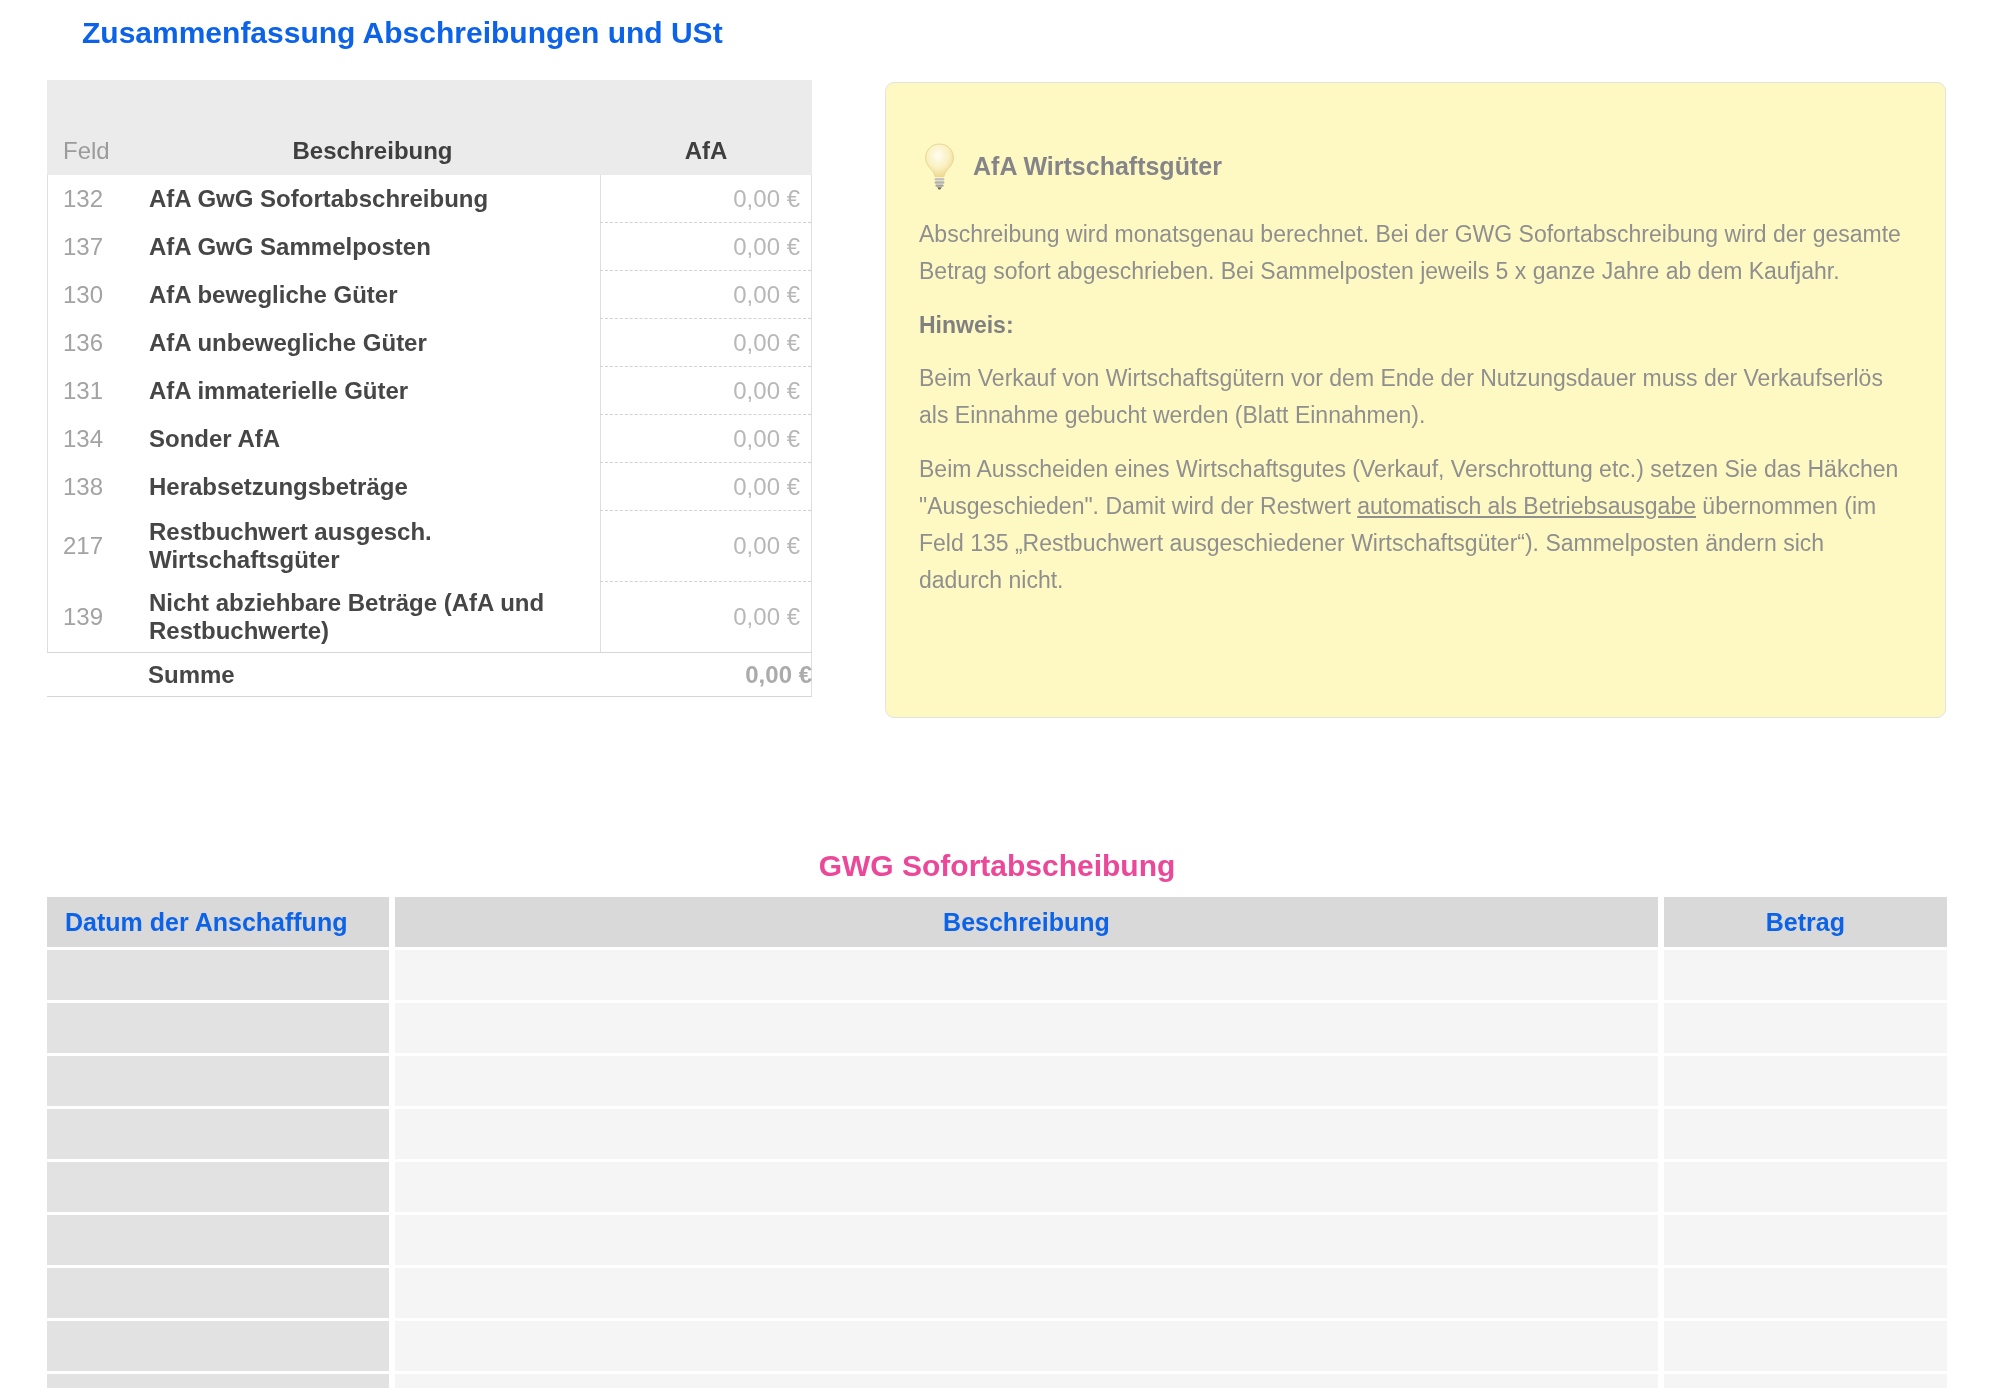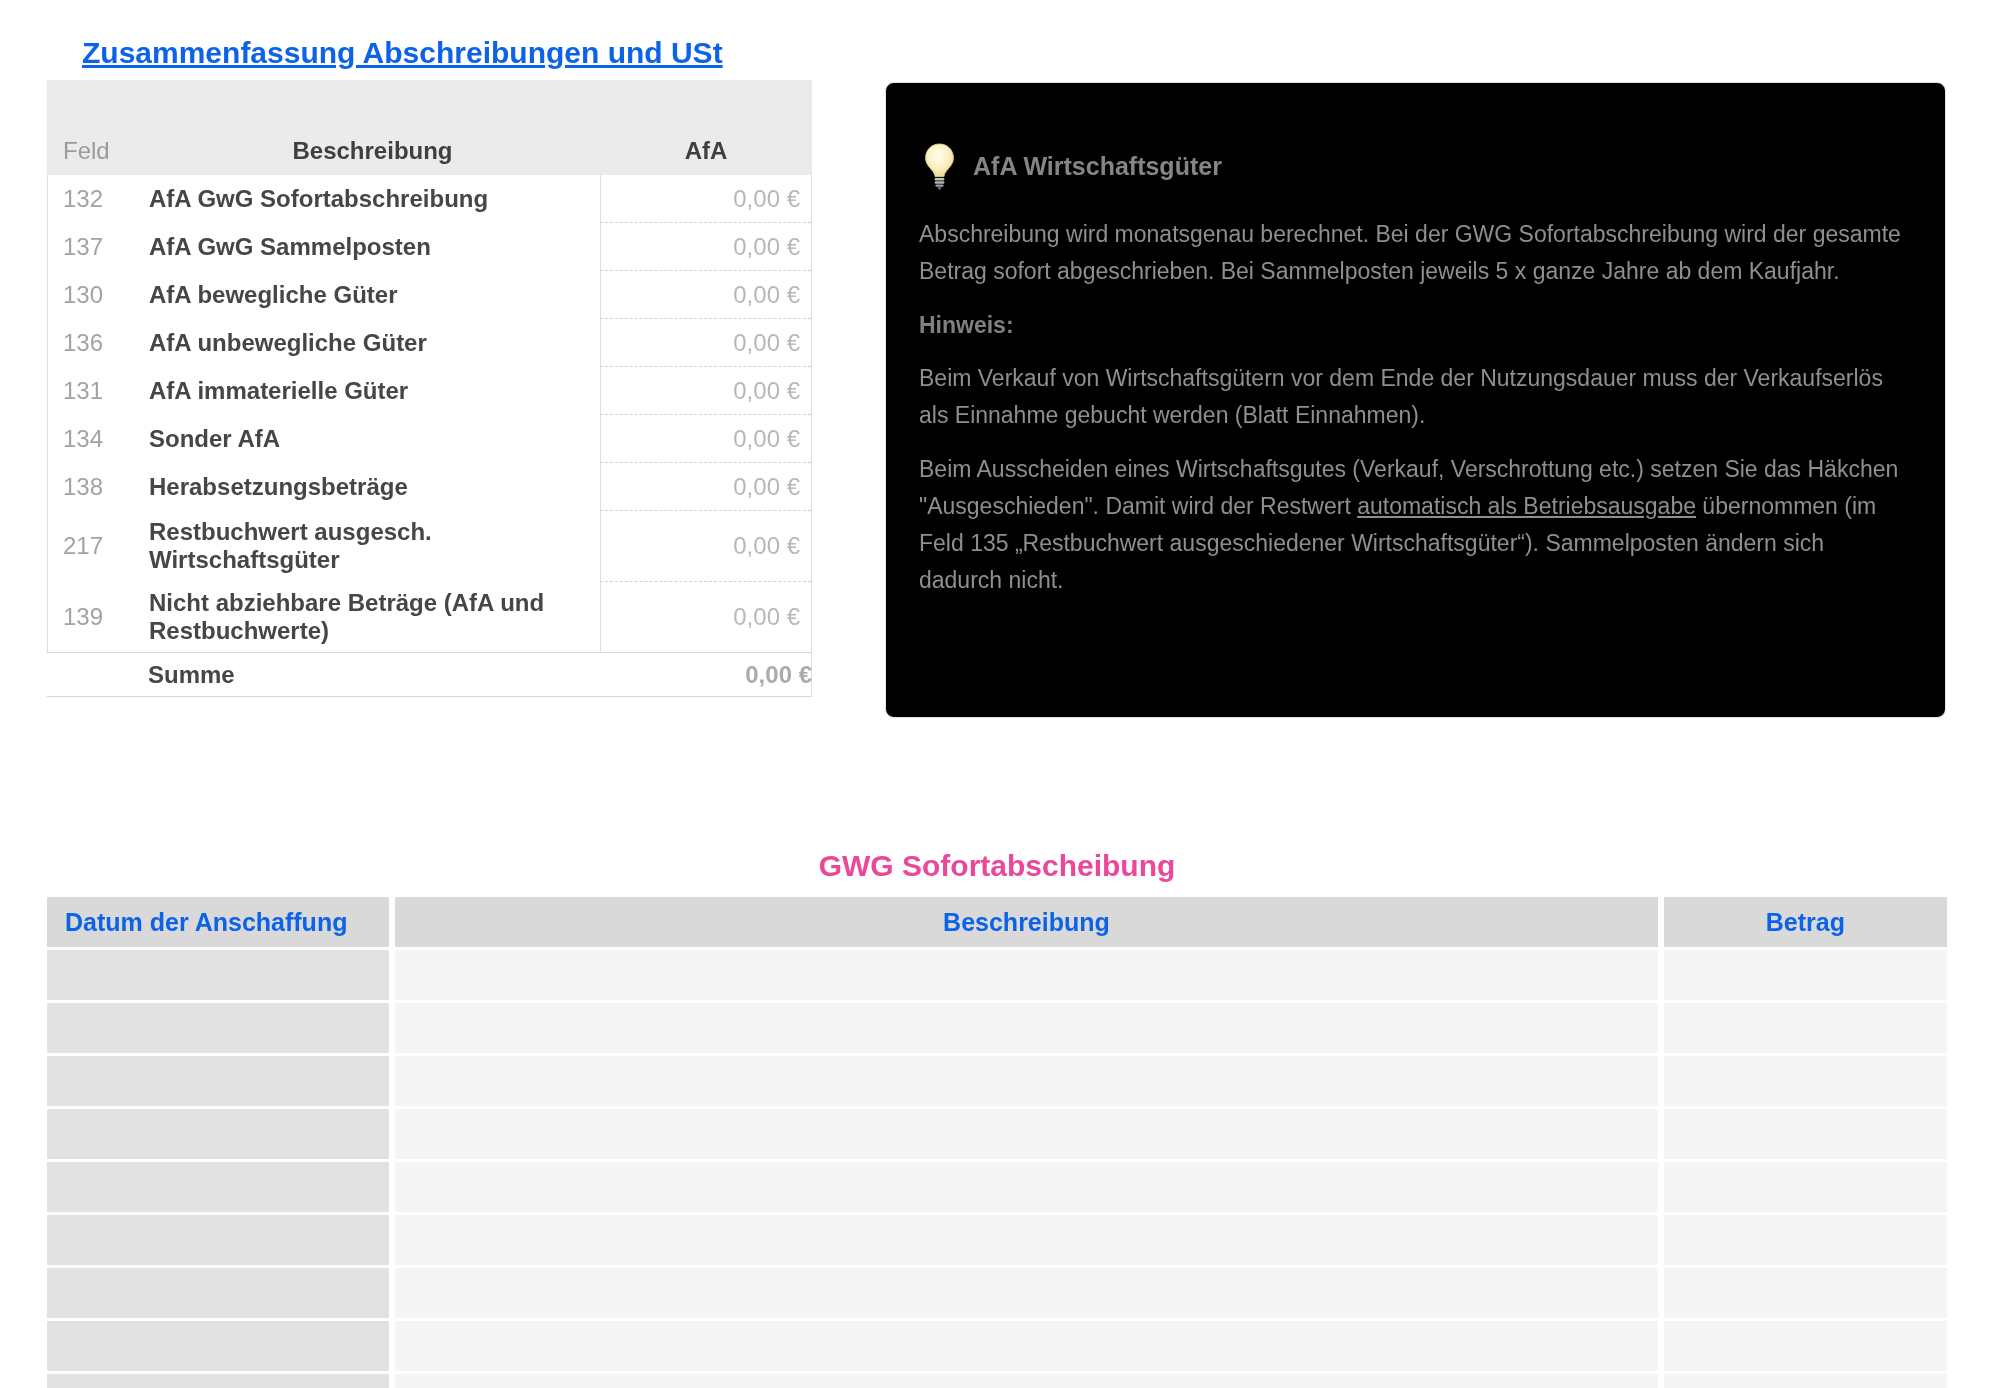--- a/index.html
+++ b/index.html
@@ -1,22 +1,22 @@
 <!DOCTYPE html>
 <html><head>
 <meta charset="utf-8">
 <style>
   * { box-sizing: border-box; margin: 0; padding: 0; }
   html, body { width: 1994px; height: 1388px; overflow: hidden; background: #ffffff;
     font-family: "Liberation Sans", sans-serif; }
   body { position: relative; }
 
   
-  .summary-title { position: absolute; left: 82px; top: 36px; font-size: 30px;
-    font-weight: bold; color: #0d63e7; text-decoration: underline; }
+  .summary-title { position: absolute; left: 82px; top: 16px; font-size: 30px;
+    font-weight: bold; color: #0d63e7; }
 
   .summary-table { position: absolute; left: 47px; top: 80px; width: 765px; }
   .s-header { height: 95px; background: #ebebeb; display: grid;
     grid-template-columns: 98px 455px 212px; align-items: end; }
   .s-header .h-feld { color: #9b9b9b; font-size: 24px; padding: 0 0 10px 16px; }
   .s-header .h-besch, .s-header .h-afa { color: #3f3f3f; font-weight: bold;
     font-size: 24px; text-align: center; padding-bottom: 10px; }
 
   .s-body { border-left: 1px solid #dedede; border-right: 1px solid #dedede; }
   .srow { display: grid; grid-template-columns: 97px 455px 211px; min-height: 48px; }
@@ -31,21 +31,21 @@
 
   .s-summe { display: grid; grid-template-columns: 552px 212px; height: 45px;
     align-items: center; border-top: 1px solid #d6d6d6; border-bottom: 1px solid #d6d6d6;
     border-right: 1px solid #dedede; gap: 12px; }
   .s-summe .sum-label { padding-left: 101px; color: #464646; font-size: 24px; font-weight: bold; }
   .s-summe .sum-val { text-align: right; padding-right: 11px; color: #ababab;
     font-size: 24px; font-weight: bold; }
 
   
   .info-panel { position: absolute; left: 885px; top: 82px; width: 1061px; height: 636px;
-    border: 1px solid #e2e2e2; border-radius: 9px; background: #000000; }
+    border: 1px solid #e2e2e2; border-radius: 9px; background: #fef9c3; }
   .panel-head { display: flex; align-items: center; gap: 18px;
     padding: 60px 0 0 38px; }
   .panel-head h3 { font-size: 25px; color: #858589; font-weight: bold; }
   .panel-body { margin: 26px 42px 0 33px; color: #8f8f8f; font-size: 23px;
     line-height: 37px; }
   .panel-body p { margin-bottom: 17px; }
   .panel-body .hinweis { font-weight: bold; color: #808080; margin-bottom: 16px; }
   .panel-body .u { text-decoration: underline; }
 
   

